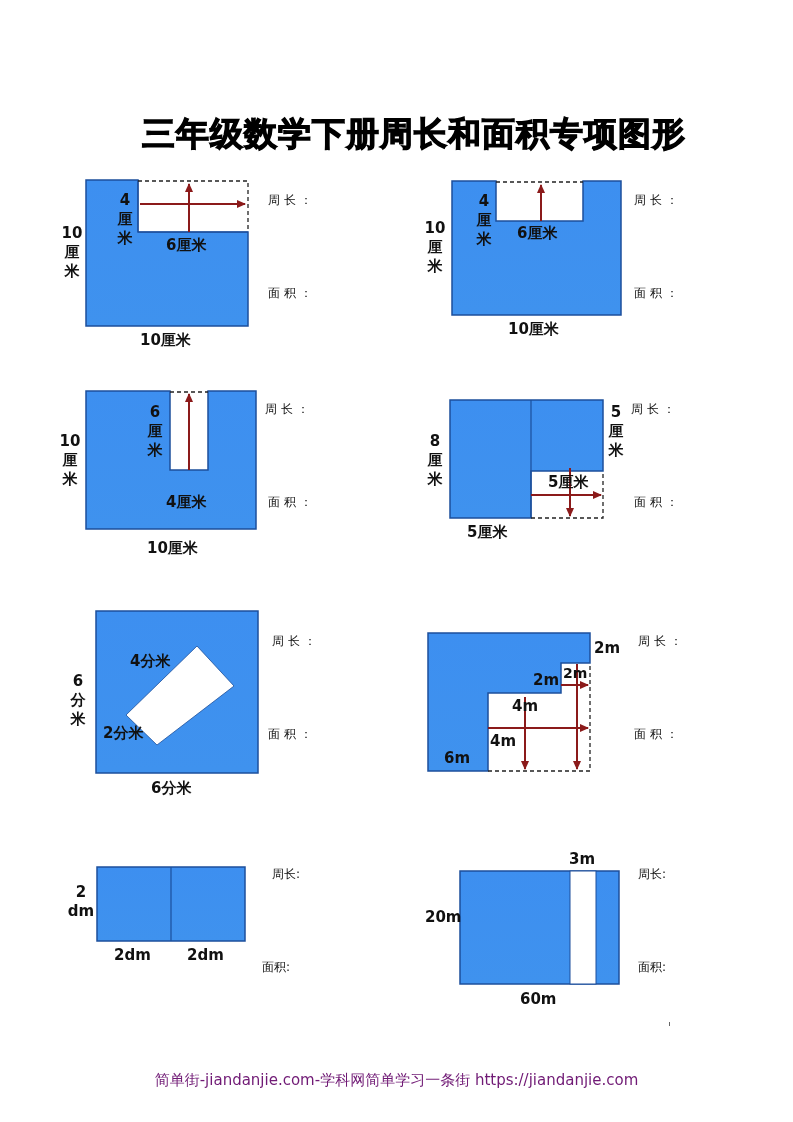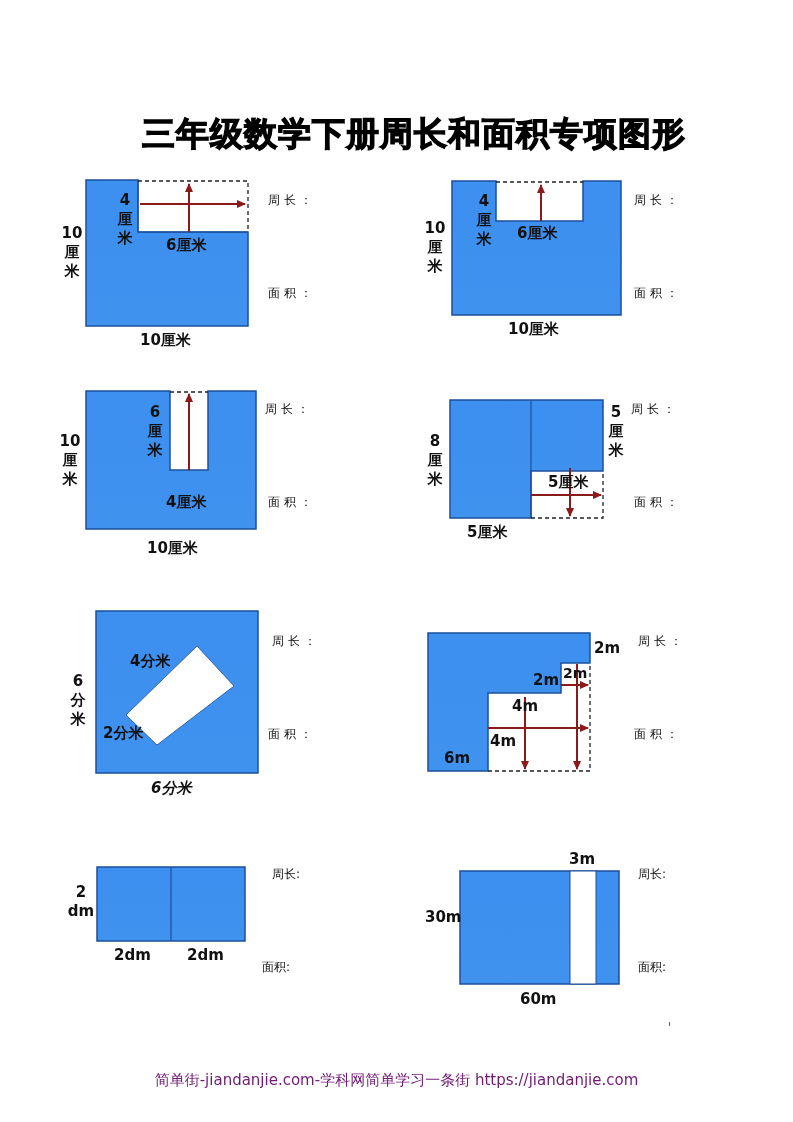--- a/index.html
+++ b/index.html
@@ -144,21 +144,21 @@
 <div class="lbl" style="left:548px;top:475px;">5厘米</div>
 <div class="lbl" style="left:467px;top:525px;">5厘米</div>
 <div class="ask" style="left:631px;top:401px;">周长：</div>
 <div class="ask" style="left:634px;top:494px;">面积：</div>
 
 <div class="vlbl" style="left:68px;top:672px;">
   <div>6</div>
   <div>分</div>
   <div>米</div>
 </div>
-<div class="lbl" style="left:151px;top:781px;font-style:italic;">6分米</div>
+<div class="lbl" style="left:151px;top:781px;">6分米</div>
 <div class="lbl" style="left:130px;top:654px;">4分米</div>
 <div class="lbl" style="left:103px;top:726px;">2分米</div>
 <div class="ask" style="left:272px;top:633px;">周长：</div>
 <div class="ask" style="left:268px;top:726px;">面积：</div>
 
 <div class="lbl" style="left:594px;top:641px;">2m</div>
 <div class="lbl" style="left:533px;top:673px;">2m</div>
 <div class="lbl" style="left:563px;top:666px;font-size:14px;">2m</div>
 <div class="lbl" style="left:512px;top:699px;">4m</div>
 <div class="lbl" style="left:490px;top:734px;">4m</div>
@@ -169,20 +169,20 @@
 <div class="vlbl" style="left:66px;top:883px;width:30px;">
   <div>2</div>
   <div>dm</div>
 </div>
 <div class="lbl" style="left:114px;top:948px;">2dm</div>
 <div class="lbl" style="left:187px;top:948px;">2dm</div>
 <div class="ask ask2" style="left:272px;top:866px;">周长:</div>
 <div class="ask ask2" style="left:262px;top:959px;">面积:</div>
 
 <div class="lbl" style="left:569px;top:852px;">3m</div>
-<div class="lbl" style="left:425px;top:910px;">30m</div>
+<div class="lbl" style="left:425px;top:910px;">20m</div>
 <div class="lbl" style="left:520px;top:992px;">60m</div>
 <div class="ask ask2" style="left:638px;top:866px;">周长:</div>
 <div class="ask ask2" style="left:638px;top:959px;">面积:</div>
 
 <div class="tick"></div>
 
 <div class="footer">简单街-jiandanjie.com-学科网简单学习一条街 https://jiandanjie.com</div>
 
 </body></html>

